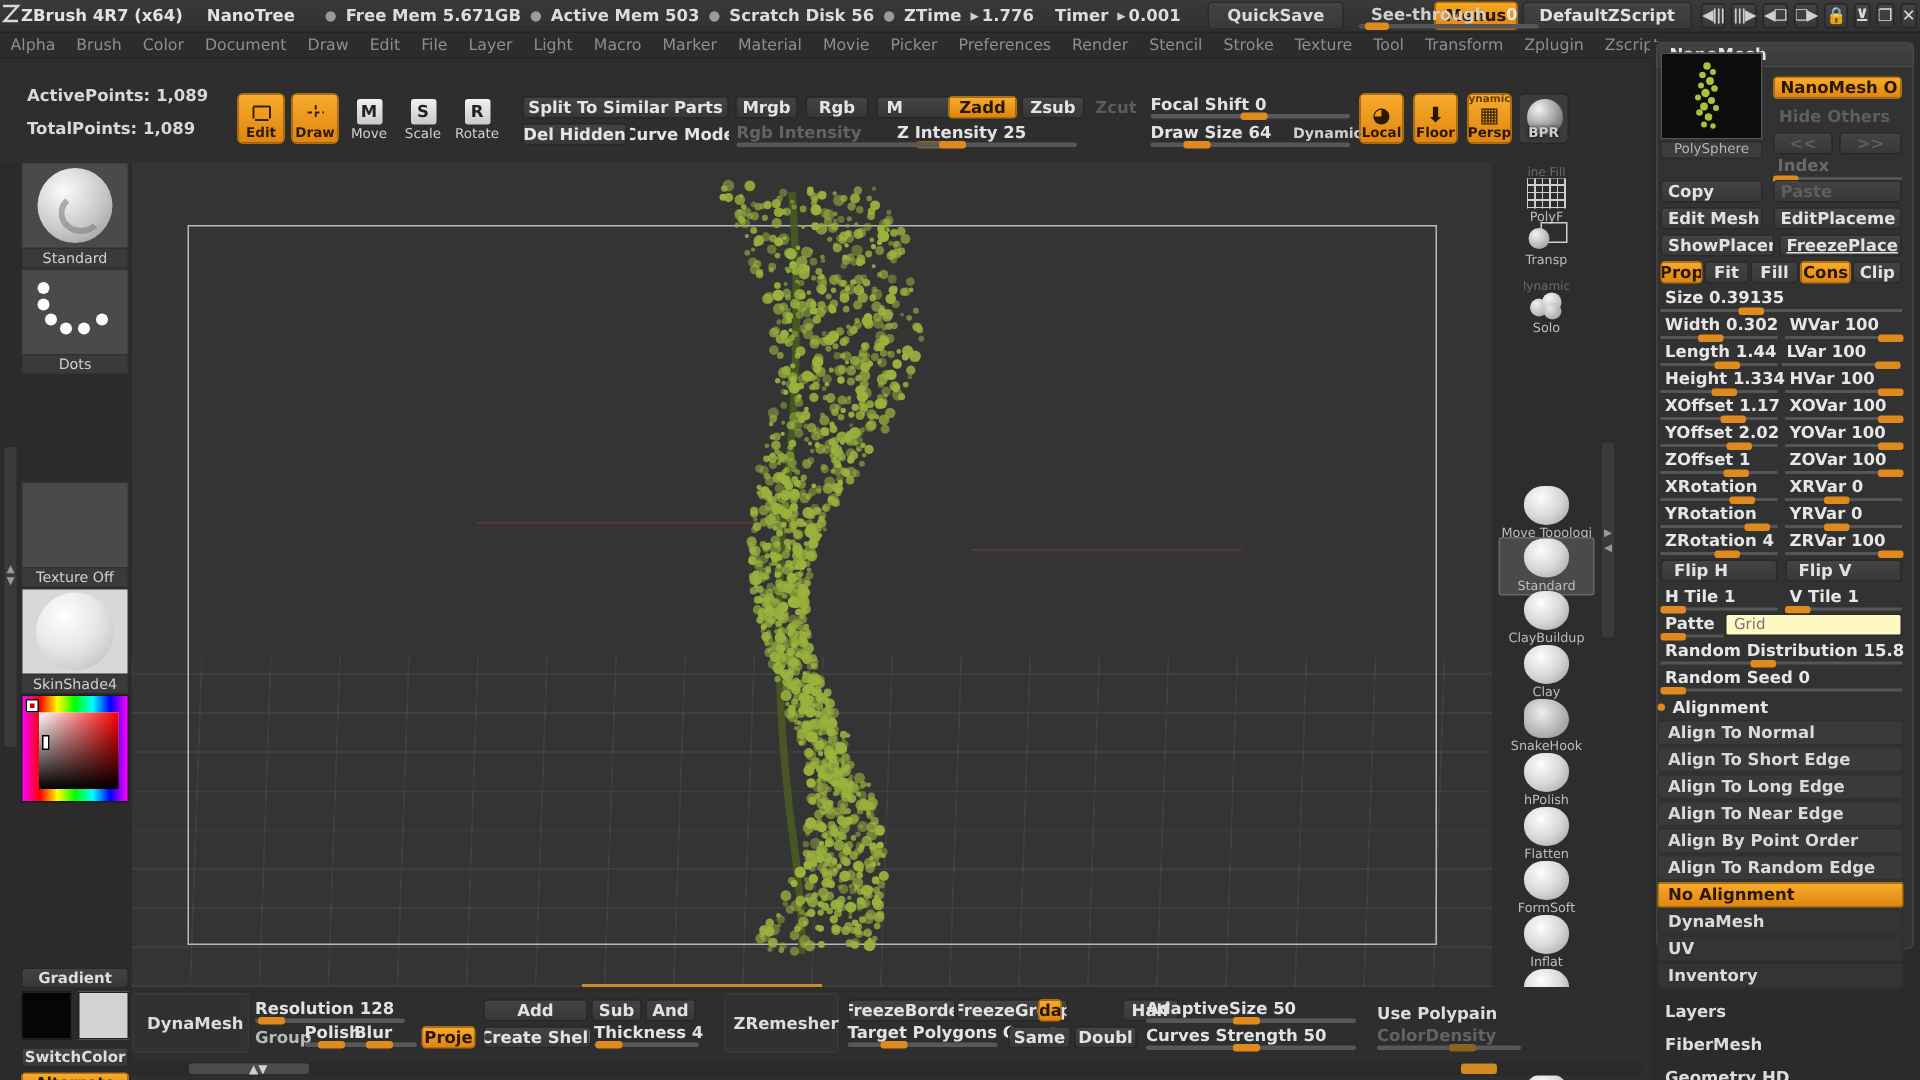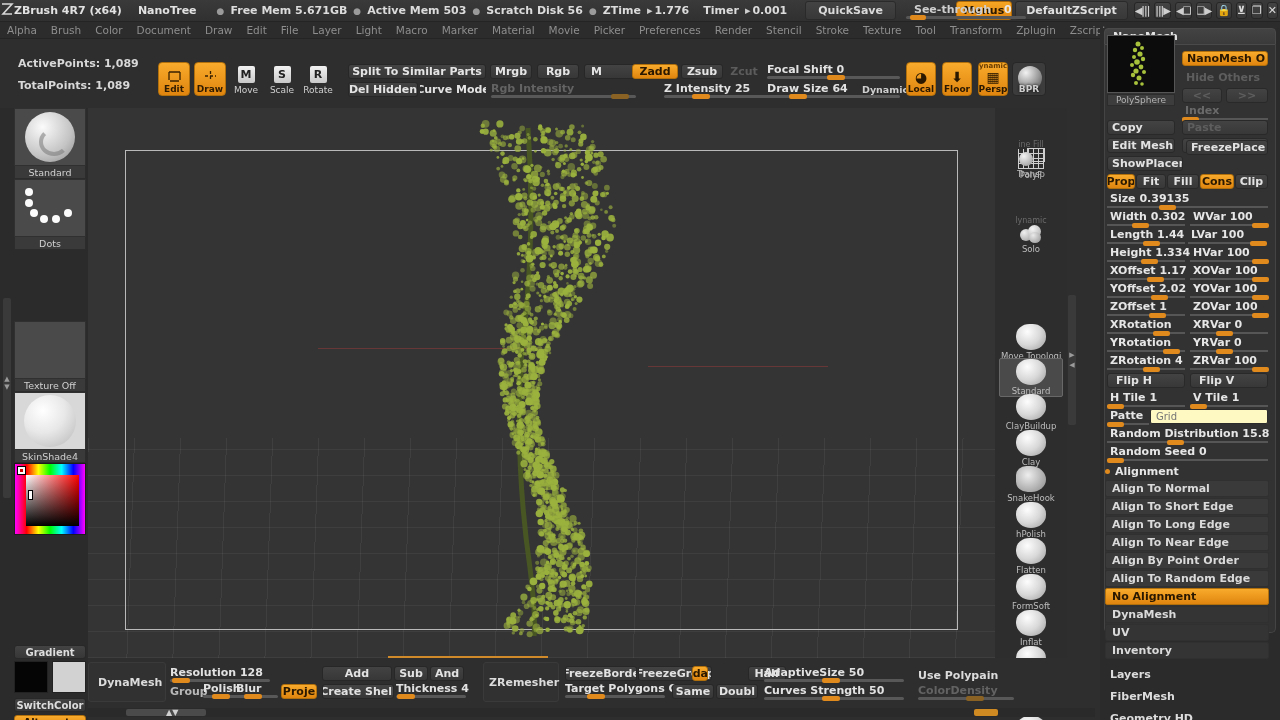--- a/index.html
+++ b/index.html
@@ -212,21 +212,21 @@
   
   .brushstrip { position: absolute; left: 995px; top: 108px; width: 72px; height: 550px; background: #2d2d2d; }
   .bitem { position: absolute; left: 6px; width: 60px; text-align: center; }
   .bitem .bi {
     width: 30px; height: 26px; margin: 0 auto;
     border-radius: 45% 45% 50% 50%;
     background: radial-gradient(circle at 38% 30%, #fdfdfd, #d8d8d8 50%, #9b9b9b 100%);
   }
   .bitem .bl { font-size: 8.5px; color: #bdbdbd; line-height: 10px; margin-top: 1px; white-space: nowrap; overflow: hidden; }
   .bitem.sel { background: #4a4a4a; border: 1px solid #686868; border-radius: 2px; left: 4px; width: 64px; }
-  .bitem .dimlbl { font-size: 8px; color: #6a6a6a; margin-top: 30px; }
+  .bitem .dimlbl { font-size: 8px; color: #6a6a6a; }
   .vstrip { position: absolute; left: 1068px; top: 295px; width: 8px; height: 130px; background: #3a3a3a; border-radius: 2px; }
   .vstrip .ar { position: absolute; left: 0; width: 8px; text-align: center; font-size: 7px; color: #9a9a9a; }
 
   
   .botshelf { position: absolute; left: 88px; top: 658px; width: 1007px; height: 48px; background: #2e2e2e; }
   .bgroup {
     position: absolute; background: #313131; border: 1px solid #3a3a3a; border-radius: 3px; height: 40px;
   }
   .bbtn {
     position: absolute; background: linear-gradient(#434343,#373737); border: 1px solid #272727;
@@ -407,21 +407,21 @@
     <div class="sbtn" style="left:584px;top:24px;width:52px;justify-content:flex-start;padding-left:6px;">M</div>
     <div class="sld dim" style="left:491px;top:42px;width:145px;">
       <span class="t">Rgb Intensity</span>
       <span class="tr"></span>
       <span class="kn" style="left:120px;"></span>
     </div>
 
     <div class="sbtn on" style="left:632px;top:24px;width:46px;">Zadd</div>
     <div class="sbtn" style="left:681px;top:24px;width:42px;">Zsub</div>
     <div class="sbtn dis" style="left:726px;top:24px;width:36px;background:none;border:none;">Zcut</div>
-    <div class="sld" style="left:664px;top:42px;width:120px;">
+    <div class="sld" style="left:598px;top:42px;width:120px;">
       <span class="t"><span>Z Intensity</span> <span>25</span></span>
       <span class="tr"></span>
       <span class="kn" style="left:28px;"></span>
     </div>
 
     <div class="sld" style="left:767px;top:23px;width:133px;">
       <span class="t"><span>Focal Shift</span> <span>0</span></span>
       <span class="tr"></span>
       <span class="kn" style="left:60px;"></span>
     </div>
@@ -2106,21 +2106,21 @@
       <span class="t">Index</span>
       <span class="tr"></span>
       <span class="kn" style="left:0px;"></span>
     </div>
 
     <div class="rbtn" style="left:7px;top:92px;width:68px;">Copy</div>
     <div class="rbtn dis" style="left:82px;top:92px;width:86px;">Paste</div>
     <div class="rbtn" style="left:7px;top:110px;width:68px;">Edit Mesh</div>
     <div class="rbtn" style="left:82px;top:110px;width:86px;">EditPlaceme</div>
     <div class="rbtn" style="left:7px;top:128px;width:76px;">ShowPlacem</div>
-    <div class="rbtn" style="left:86px;top:112px;width:82px;">FreezePlace</div>
+    <div class="rbtn" style="left:86px;top:128px;width:82px;text-decoration:underline;">FreezePlace</div>
 
     <div class="rbtn on c" style="left:7px;top:146px;width:28px;">Prop</div>
     <div class="rbtn c" style="left:36px;top:146px;width:30px;">Fit</div>
     <div class="rbtn c" style="left:67px;top:146px;width:32px;">Fill</div>
     <div class="rbtn on c" style="left:100px;top:146px;width:34px;">Cons</div>
     <div class="rbtn c" style="left:135px;top:146px;width:33px;">Clip</div>
 
     <div class="rsl" style="left:7px;top:164px;width:161px;">
       <span class="t"><span>Size</span> <span>0.39135</span></span>
       <span class="tr"></span>

